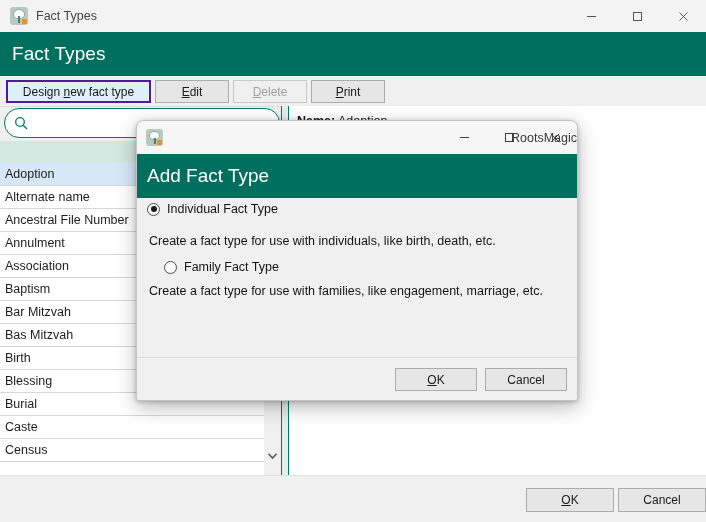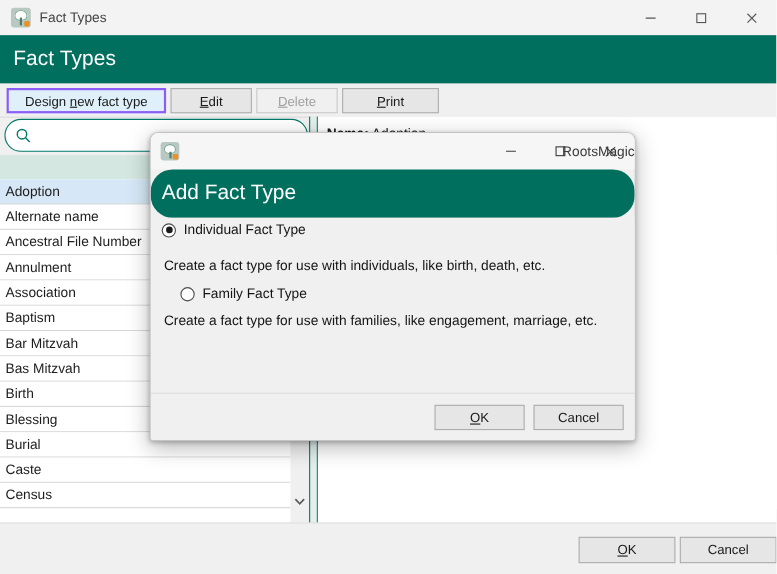--- a/index.html
+++ b/index.html
@@ -116,21 +116,21 @@
     font-size: 12px;
     color: #1a1a1a;
     display: flex;
     align-items: center;
     justify-content: center;
     box-sizing: border-box;
     padding: 0;
   }
   .tb-btn.focused {
     background: #dff0fb;
-    border: 2px solid #8b5cf6;
+    border: 2px solid #4c1d95;
   }
   .tb-btn.disabled {
     color: #a0a0a0;
     background: #f0f0f0;
     border-color: #c8c8c8;
   }
   .tb-btn u { text-decoration: underline; }
 
   
   .search-wrap {
@@ -315,21 +315,20 @@
     justify-content: center;
     color: #3c3c3c;
   }
   .dlg-header {
     position: absolute;
     left: 0; top: 33px;
     width: 440px; height: 44px;
     background: #006f5e;
     display: flex;
     align-items: center;
-    border-radius: 20px;
   }
   .dlg-header span {
     margin-left: 10px;
     color: #ffffff;
     font-size: 19px;
   }
   .dlg-body {
     position: absolute;
     left: 0; top: 77px;
     width: 440px; height: 160px;
@@ -452,21 +451,21 @@
   <div class="toolbar">
     <button class="tb-btn focused" style="left:6px;width:145px;">
       <span>Design <u>n</u>ew fact type</span>
     </button>
     <button class="tb-btn" style="left:155px;width:74px;">
       <span><u>E</u>dit</span>
     </button>
     <button class="tb-btn disabled" style="left:233px;width:74px;justify-content:center;">
       <span><u>D</u>elete</span>
     </button>
-    <button class="tb-btn" style="left:311px;width:88px;">
+    <button class="tb-btn" style="left:311px;width:74px;">
       <span><u>P</u>rint</span>
     </button>
   </div>
 
   <div class="search-wrap">
     <svg class="mag" width="15" height="15" viewBox="0 0 15 15">
       <circle cx="6" cy="6" r="4.3" fill="none" stroke="#00796a" stroke-width="1.3"></circle>
       <line x1="9.2" y1="9.2" x2="13" y2="13" stroke="#00796a" stroke-width="1.3"></line>
     </svg>
     <input class="search-input" type="text" placeholder="" style="">

